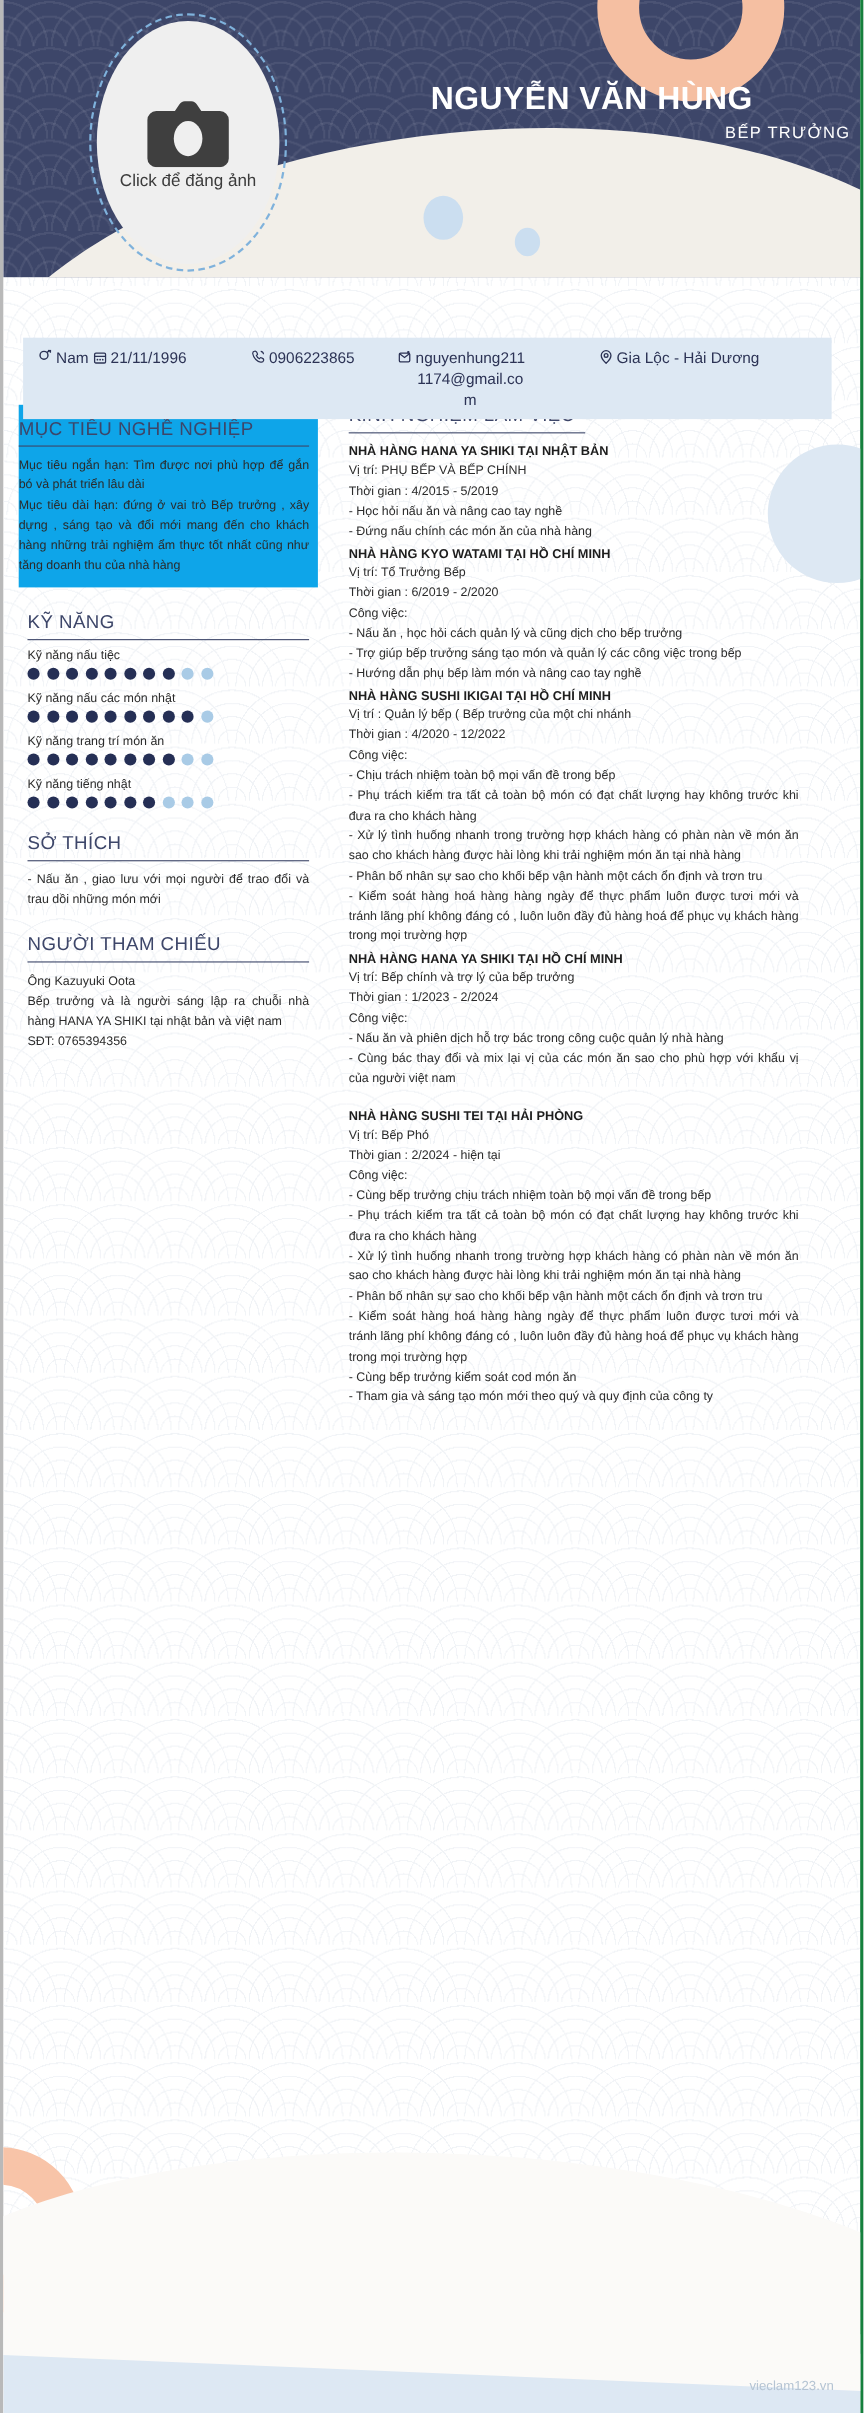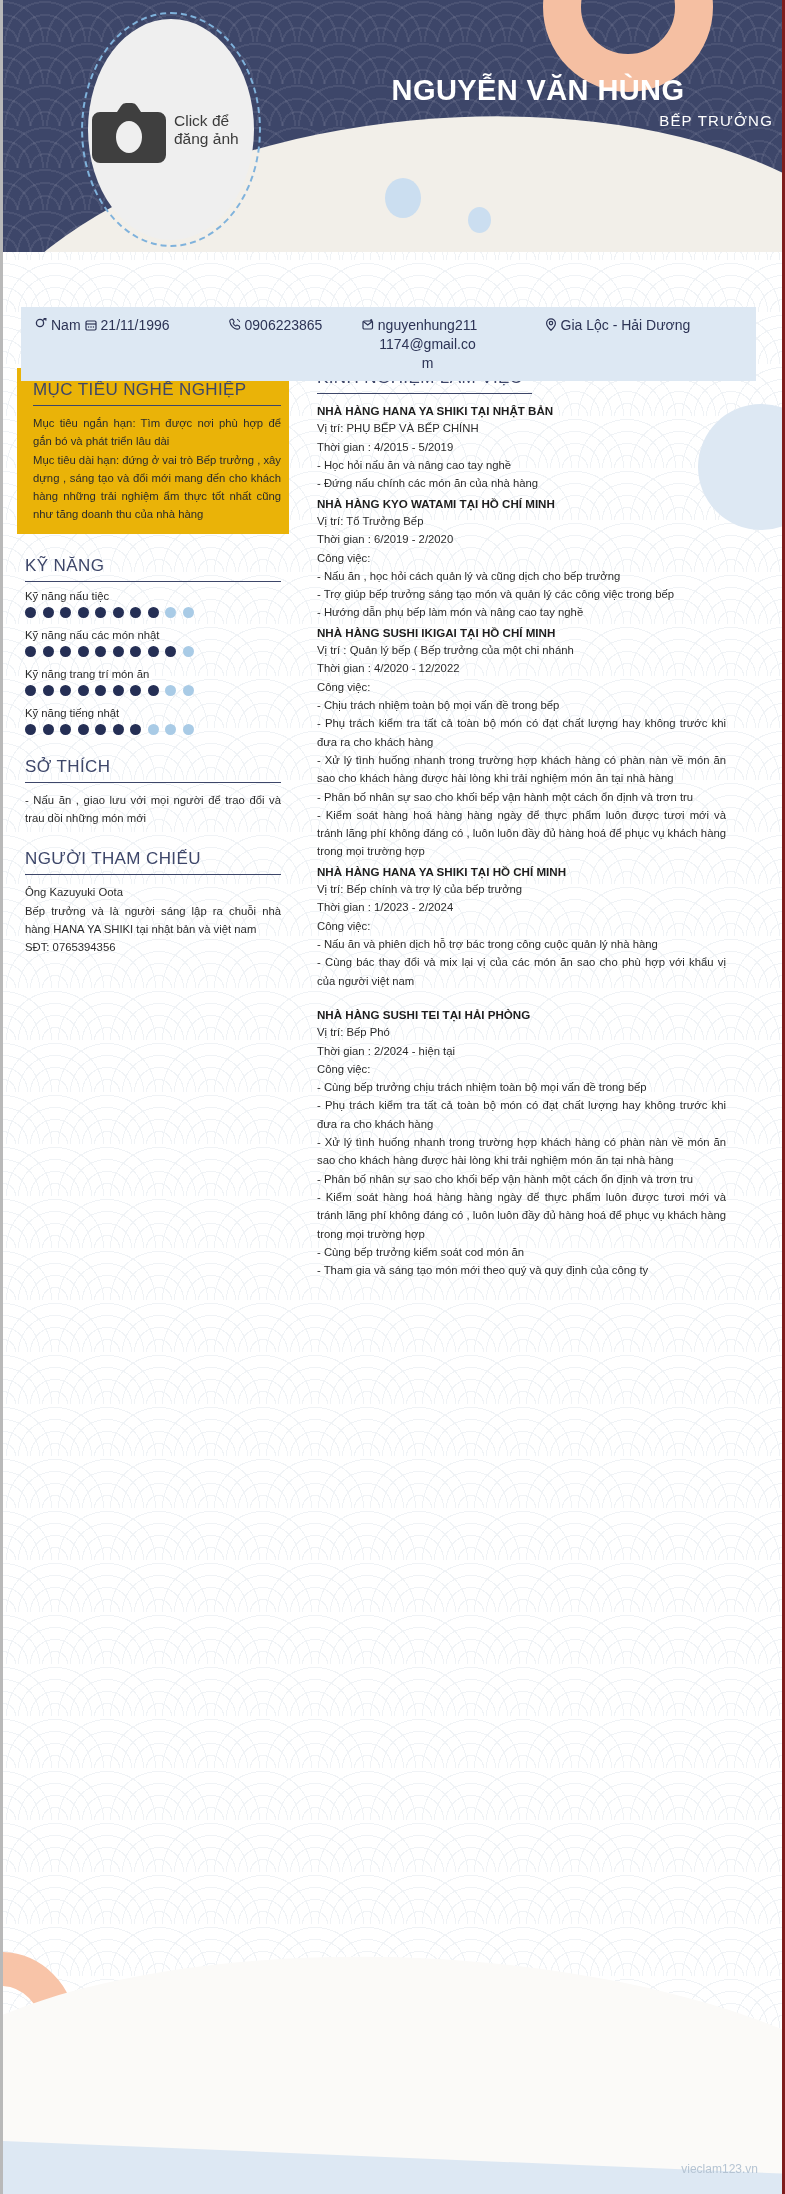--- a/index.html
+++ b/index.html
@@ -8,21 +8,21 @@
     background: #d9d9d9;
     font-family: "Liberation Sans", sans-serif;
   }
   .page {
     position: relative;
     width: 785px;
     height: 2194px;
     background: #ffffff;
     overflow: hidden;
     border-left: 3px solid #b9b9b9;
-    border-right: 3px solid #7f1d1d;
+    border-right: 3px solid #15803d;
   }
 
   
   .bg-pattern {
     position: absolute; inset: 0;
     background-image:
       radial-gradient(circle at 50% 100%, transparent 0 12px, #eef1f5 12px 13px, transparent 13px),
       radial-gradient(circle at 50% 100%, transparent 0 24px, #eef1f5 24px 25px, transparent 25px),
       radial-gradient(circle at 50% 100%, transparent 0 36px, #eef1f5 36px 37px, transparent 37px),
       radial-gradient(circle at 50% 100%, transparent 0 48px, #eef1f5 48px 49px, transparent 49px),
@@ -102,21 +102,21 @@
     border-radius: 50%;
     border: 2px dashed #7fb2dc;
     padding: 5px;
     z-index: 5;
   }
   .avatar-inner {
     width: 100%; height: 100%;
     border-radius: 50%;
     background: #efefef;
     display: flex;
-    flex-direction: row;
+    flex-direction: column;
     align-items: center;
     justify-content: center;
     gap: 4px;
   }
   .camera-icon { width: 82px; height: 66px; }
   .avatar-caption {
     font-size: 15.5px;
     color: #3b3b3b;
   }
 
@@ -174,24 +174,24 @@
     position: absolute;
     left: 0; top: 368px;
     width: 785px;
     display: flex;
     z-index: 3;
   }
   .left-col { width: 300px; padding: 0 22px 0 22px; }
   .right-col { width: 485px; padding: 0 62px 0 14px; }
 
   .panel {
-    background: #eab308;
+    background: #0ea5e9;
     margin-left: -8px;
     margin-right: -8px;
-    padding: 12px 8px 10px 16px;
+    padding: 12px 8px 10px 0;
   }
 
   .sect-title {
     font-size: 17px;
     color: #3d4669;
     letter-spacing: .4px;
     padding-bottom: 5px;
   }
   .sect-rule {
     height: 1px;

